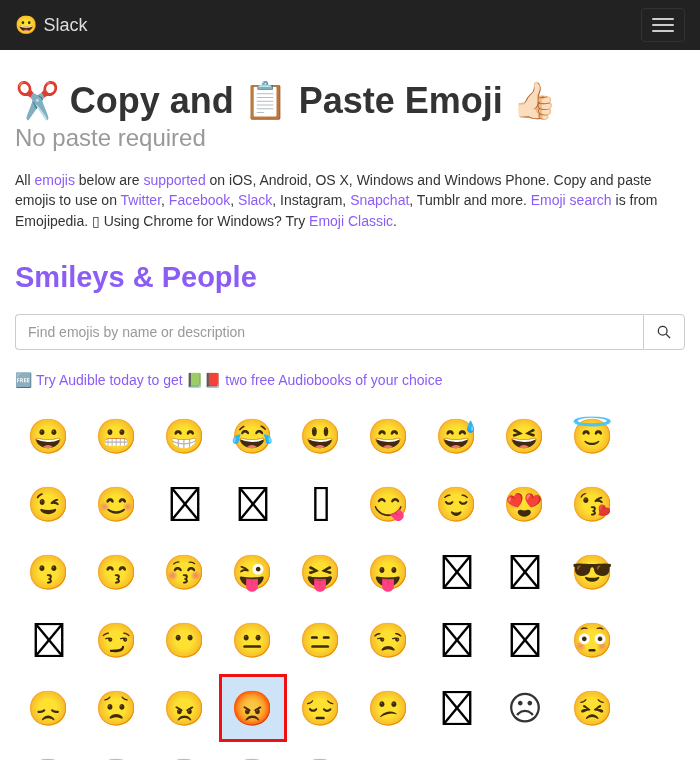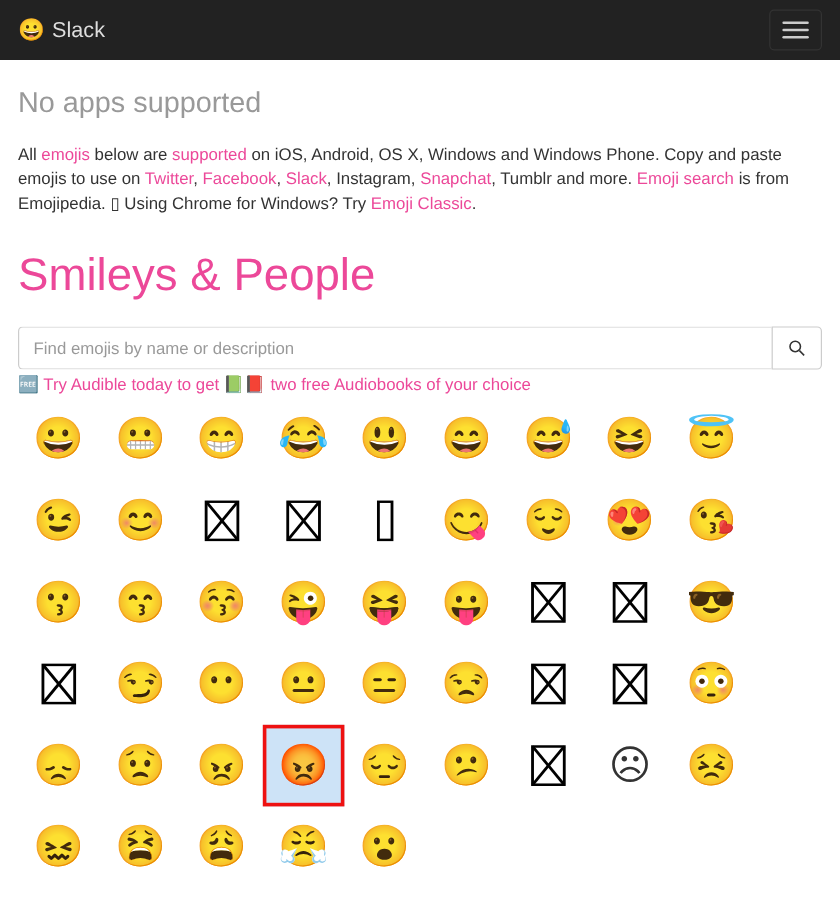--- a/index.html
+++ b/index.html
@@ -7,27 +7,27 @@
   .navbar { background: #222; height: 50px; display: flex; align-items: center; justify-content: space-between; padding: 0 15px; }
   .brand { color: #ddd; font-size: 18px; display: flex; align-items: center; gap: 6px; }
   .brand-emoji { font-size: 18px; }
   .hamburger { border: 1px solid #333; border-radius: 4px; padding: 9px 10px; background: transparent; cursor: pointer; }
   .hamburger .bar { display: block; width: 22px; height: 2px; background: #ccc; border-radius: 1px; }
   .hamburger .bar + .bar { margin-top: 4px; }
   .container { padding: 20px 15px; }
   h1 { font-size: 36px; font-weight: 600; margin-top: 10px; }
   .subheading { font-size: 24px; color: #999; margin-top: 2px; margin-bottom: 18px; font-weight: 400; }
   .lead { font-size: 14px; line-height: 1.45; margin-bottom: 30px; }
-  a { color: #ec4899; text-decoration: none; }
-  h2 { font-size: 38px; color: #337ab7; font-weight: 400; margin-bottom: 20px; }
-  .search-row { display: flex; margin-bottom: 4px; }
+  a { color: #8b5cf6; text-decoration: none; }
+  h2 { font-size: 29px; color: #337ab7; font-weight: 700; margin-bottom: 20px; }
+  .search-row { display: flex; margin-bottom: 22px; }
   .search-input { flex: 1; border: 1px solid #ccc; border-right: none; border-radius: 4px 0 0 4px; padding: 8px 12px; font-size: 14px; height: 36px; color: #555; }
   .search-input::placeholder { color: #999; }
   .search-btn { width: 42px; height: 36px; border: 1px solid #ccc; border-radius: 0 4px 4px 0; background: #fff; cursor: pointer; display: flex; align-items: center; justify-content: center; }
-  .promo { font-size: 14px; margin-bottom: 4px; }
+  .promo { font-size: 14px; margin-bottom: 14px; }
   .grid { display: flex; flex-wrap: wrap; }
   .cell { width: 68px; height: 68px; display: flex; align-items: center; justify-content: center; font-size: 34px; cursor: pointer; position: relative; }
   .cell.highlighted { background: #cde3f7; outline: 3px solid #e11; outline-offset: -3px; }
   .glyph-svg { width: 34px; height: 34px; }
   .bold { font-weight: 400; }
 </style>
 </head>
 <body>
 
 <div class="navbar">
@@ -36,21 +36,24 @@
     <span>Slack</span>
   </div>
   <button class="hamburger">
     <span class="bar"></span>
     <span class="bar"></span>
     <span class="bar"></span>
   </button>
 </div>
 
 <div class="container">
-  <div class="subheading">No apps supported</div>
+  <h1>
+    <span>✂️ Copy and </span><span>📋</span><span> Paste Emoji 👍🏻</span>
+  </h1>
+  <div class="subheading">No paste required</div>
 
   <p class="lead">
     <span>All </span><a href="#">emojis</a><span> below are </span><a href="#">supported</a><span> on iOS, Android, OS X, Windows and Windows Phone. Copy and paste emojis to use on </span><a href="#">Twitter</a><span>, </span><a href="#">Facebook</a><span>, </span><a href="#">Slack</a><span>, Instagram, </span><a href="#">Snapchat</a><span>, Tumblr and more. </span><a href="#">Emoji search</a><span> is from Emojipedia. </span><span>▯ </span><span class="bold"><span>Using Chrome for Windows? Try </span><a href="#">Emoji Classic</a><span>.</span></span>
   </p>
 
   <h2><a href="#">Smileys &amp; People</a></h2>
 
   <div class="search-row">
     <input class="search-input" type="text" placeholder="Find emojis by name or description" style="">
     <button class="search-btn">

